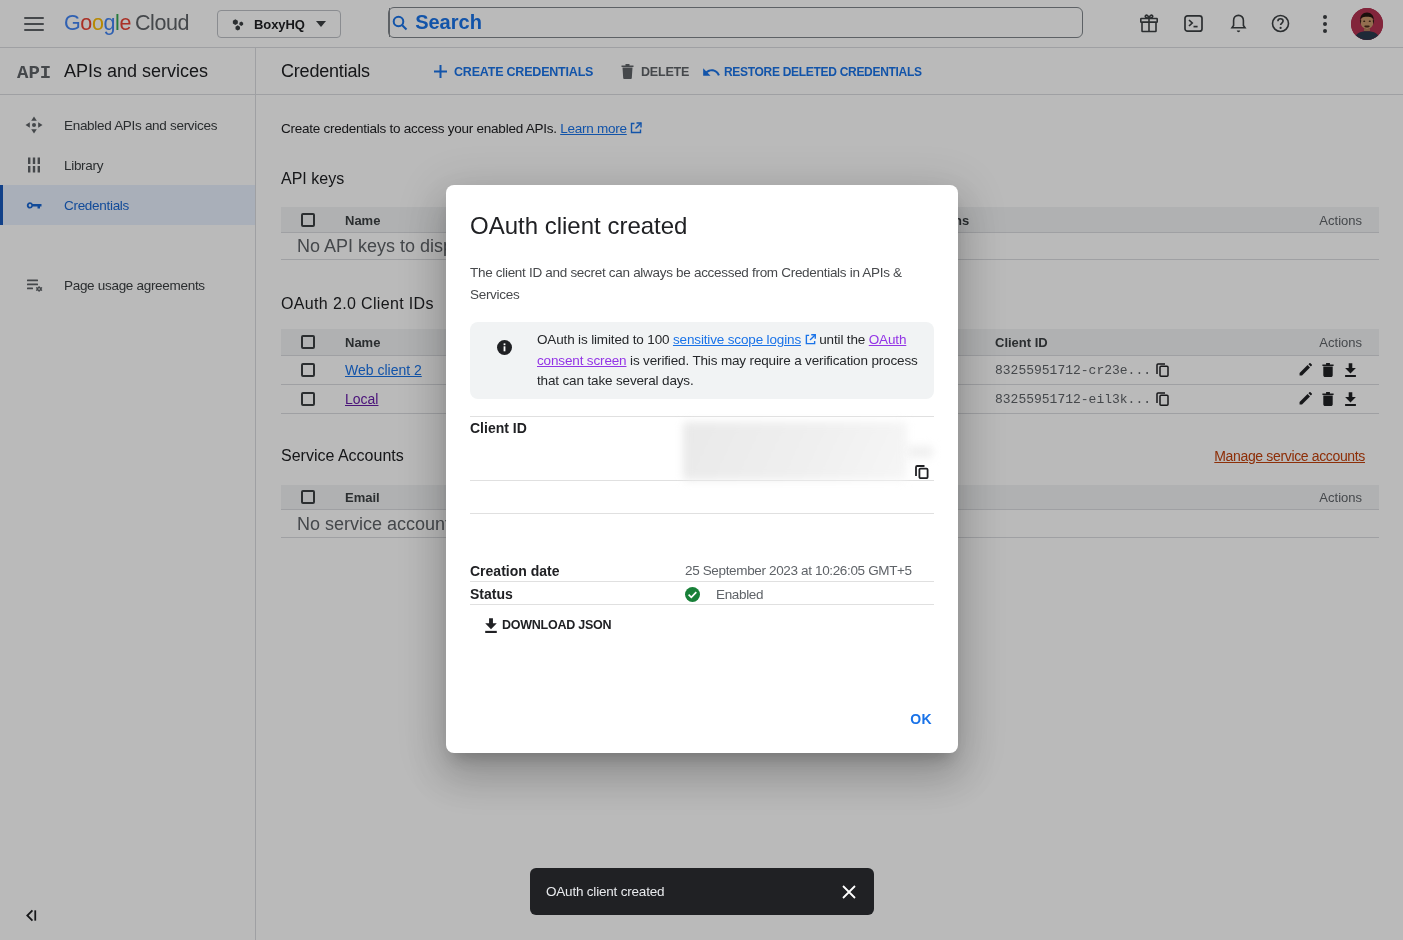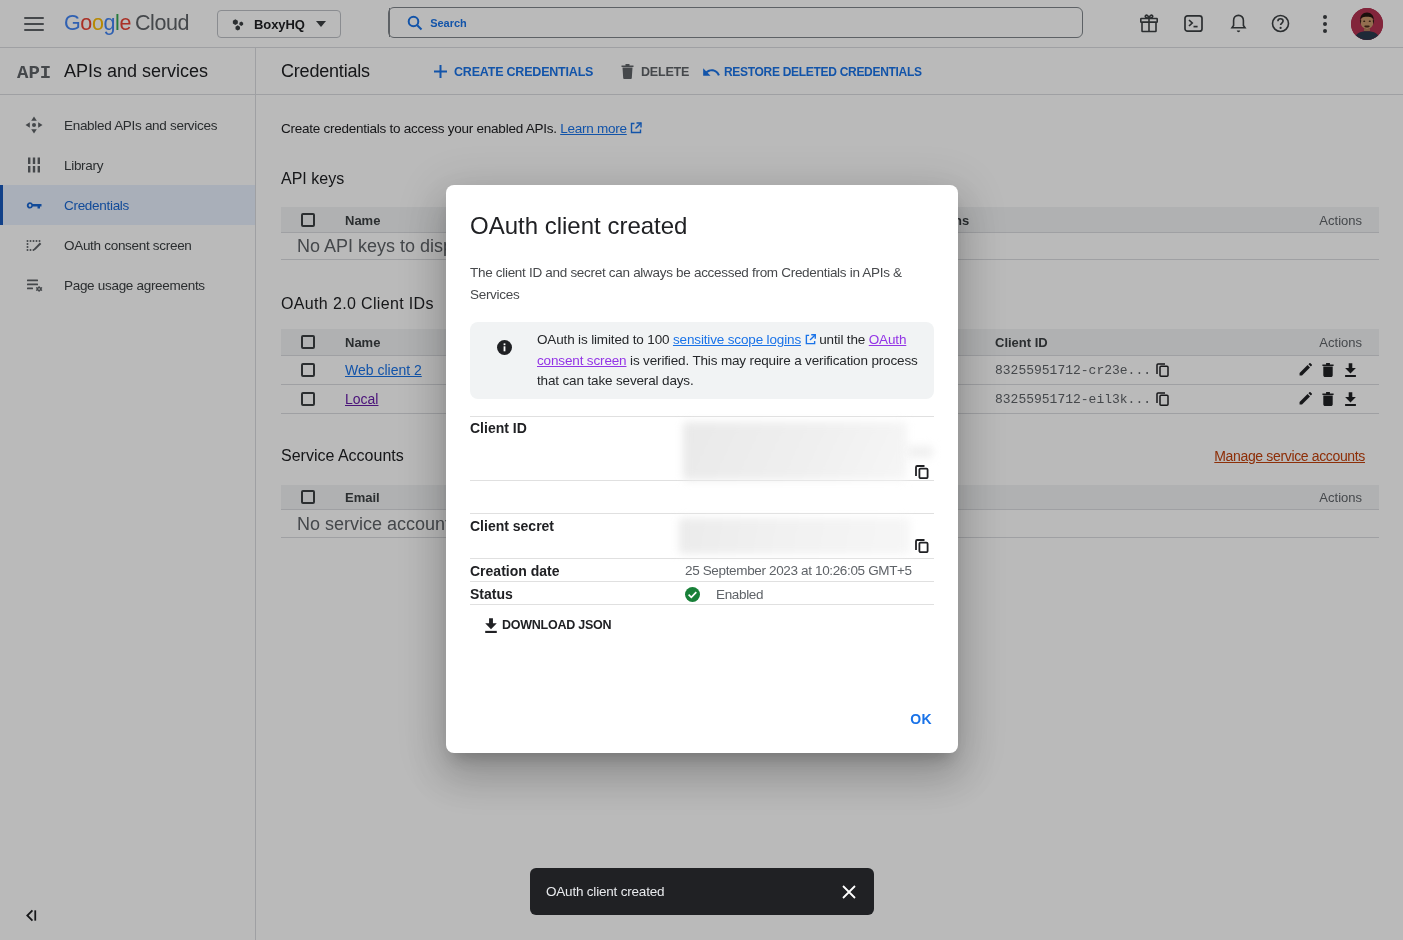--- a/index.html
+++ b/index.html
@@ -15,21 +15,21 @@
   #gclogo .cloud { color:#5f6368; margin-left:4px; }
   #projbtn { position:absolute; left:217px; top:10px; width:124px; height:28px; border:1px solid #bdc1c6;
     border-radius:4px; display:flex; align-items:center; padding:0 14px; background:#fff; }
   #projbtn svg { flex-shrink:0; }
   #projbtn .ptxt { font-size:13px; color:#202124; font-weight:bold; margin-left:10px; letter-spacing:-0.1px; flex:1; }
   #projbtn .caret { margin-left:8px; }
   #searchbox { position:absolute; left:388px; top:7px; width:695px; height:31px; border:1px solid #80868b;
     border-radius:6px; background:#fff; display:flex; align-items:center; }
   #searchbox .ph { color:#5f6368; font-size:14.8px; letter-spacing:-0.1px; padding-left:14px; flex:1; }
   #searchbtn { width:95px; height:100%; border-left:1px solid #80868b; display:flex; align-items:center;
-    justify-content:center; gap:7px; color:#1a73e8; font-weight:bold; font-size:11px; }
+    justify-content:center; gap:7px; color:#1a73e8; font-weight:bold; font-size:20px; }
   .tbicon { position:absolute; top:14px; color:#3c4043; }
   #avatar { position:absolute; left:1351px; top:8px; width:32px; height:32px; border-radius:50%; overflow:hidden;
     background:#b12a50; }
 
   
   #sidebar { position:absolute; left:0; top:48px; width:256px; height:892px; background:#fff;
     border-right:1px solid #dadce0; }
   #sbheader { position:absolute; left:0; top:0; width:255px; height:47px; border-bottom:1px solid #dadce0; }
   #sblogo { position:absolute; left:17px; top:14px; font-family:"Liberation Mono", monospace;
     font-weight:bold; font-size:19px; color:#5f6368; letter-spacing:0px; }
@@ -206,36 +206,20 @@
         <rect x="12.6" y="10" width="2.4" height="6.5"></rect>
     </svg>
     <span class="nlabel">Library</span>
   </div>
   <div class="navitem selected" style="top:137px">
     <svg class="nicon" viewBox="0 0 18 18">
       <path d="M5 6.2 C6.3 6.2 7.4 7 7.8 8.1 L16.5 8.1 L16.5 10.6 L15 10.6 L15 12.4 L12.5 12.4 L12.5 10.6 L7.8 10.6 C7.4 11.8 6.3 12.6 5 12.6 C3.2 12.6 1.8 11.2 1.8 9.4 C1.8 7.6 3.2 6.2 5 6.2 Z M5 8.1 C4.3 8.1 3.7 8.7 3.7 9.4 C3.7 10.1 4.3 10.7 5 10.7 C5.7 10.7 6.3 10.1 6.3 9.4 C6.3 8.7 5.7 8.1 5 8.1 Z" fill="currentColor"></path>
     </svg>
     <span class="nlabel">Credentials</span>
   </div>
-  <div class="navitem" style="top:177px">
-    <svg class="nicon" viewBox="0 0 18 18" fill="currentColor">
-      <circle cx="2.5" cy="5" r="1"></circle>
-        <circle cx="5.5" cy="5" r="1"></circle>
-        <circle cx="8.5" cy="5" r="1"></circle>
-        <circle cx="11.5" cy="5" r="1"></circle>
-        <circle cx="14.5" cy="5" r="1"></circle>
-      <circle cx="2.5" cy="8" r="1"></circle>
-        <circle cx="2.5" cy="11" r="1"></circle>
-        <circle cx="2.5" cy="14" r="1"></circle>
-      <circle cx="5.5" cy="14" r="1"></circle>
-        <circle cx="8.5" cy="14" r="1"></circle>
-      <path d="M14.8 6.5 L16.3 8 L10.5 13.8 L8.6 14.3 L9.1 12.4 Z"></path>
-    </svg>
-    <span class="nlabel">OAuth consent screen</span>
-  </div>
   <div class="navitem" style="top:217px">
     <svg class="nicon" viewBox="0 0 18 18" fill="currentColor">
       <rect x="2" y="3.5" width="11" height="1.8" rx="0.4"></rect>
       <rect x="2" y="7.5" width="11" height="1.8" rx="0.4"></rect>
       <rect x="2" y="11.5" width="6" height="1.8" rx="0.4"></rect>
       <path d="M13.6 10.2 L14.6 10.2 L14.9 11.1 L15.9 11.4 L16.7 10.9 L17.4 11.9 L16.7 12.6 L16.7 13.4 L17.4 14.1 L16.7 15.1 L15.9 14.6 L14.9 14.9 L14.6 15.8 L13.6 15.8 L13.3 14.9 L12.3 14.6 L11.5 15.1 L10.8 14.1 L11.5 13.4 L11.5 12.6 L10.8 11.9 L11.5 10.9 L12.3 11.4 L13.3 11.1 Z M14.1 12.2 C13.6 12.2 13.2 12.6 13.2 13 C13.2 13.4 13.6 13.8 14.1 13.8 C14.6 13.8 15 13.4 15 13 C15 12.6 14.6 12.2 14.1 12.2 Z"></path>
     </svg>
     <span class="nlabel">Page usage agreements</span>
   </div>
   <svg id="collapsebtn" viewBox="0 0 16 16" fill="none" stroke="#202124" stroke-width="1.9">
@@ -405,28 +389,20 @@
   <div class="dlgrow" style="top:231px; height:65px; border-top:1px solid #e0e0e0">
     <div class="dlglabel" style="top:3px">Client ID</div>
     <div class="blur1" style="left:213px; top:5px; width:224px; height:58px; background:linear-gradient(115deg,#e9e9e9 0%,#efefef 55%,#f6f6f6 100%)"></div>
     <div class="blur1" style="left:437px; top:29px; width:26px; height:12px; background:#f0f0f0"></div>
     <svg class="copyicon" style="left:445px; top:48px" viewBox="0 0 14 14" fill="none" stroke="currentColor" stroke-width="1.8">
         <rect x="4.4" y="3.6" width="8.2" height="9.6" rx="1.2"></rect>
         <path d="M9.5 1 H2.2 C1.5 1 1 1.5 1 2.2 V11"></path>
       </svg>
   </div>
   <div class="dlgrow" style="top:296px; height:33px"></div>
-  <div class="dlgrow" style="top:329px; height:45px">
-    <div class="dlglabel" style="top:4px">Client secret</div>
-    <div class="blur1" style="left:209px; top:4px; width:231px; height:36px; background:linear-gradient(100deg,#ebebeb 0%,#f1f1f1 45%,#f6f6f6 100%)"></div>
-    <svg class="copyicon" style="left:445px; top:25px" viewBox="0 0 14 14" fill="none" stroke="currentColor" stroke-width="1.8">
-        <rect x="4.4" y="3.6" width="8.2" height="9.6" rx="1.2"></rect>
-        <path d="M9.5 1 H2.2 C1.5 1 1 1.5 1 2.2 V11"></path>
-      </svg>
-  </div>
   <div class="dlgrow" style="top:374px; height:23px">
     <div class="dlglabel" style="top:4px">Creation date</div>
     <div class="dlgvalue" style="top:4px">25 September 2023 at 10:26:05 GMT+5</div>
   </div>
   <div class="dlgrow" style="top:397px; height:23px">
     <div class="dlglabel" style="top:4px">Status</div>
     <div class="dlgvalue statusrow" style="top:5px; left:215px">
       <svg width="15" height="15" viewBox="0 0 15 15">
           <circle cx="7.5" cy="7.5" r="7.5" fill="#188038"></circle>
           <path d="M3.6 7.7 L6.3 10.3 L11.3 5.2" stroke="#fff" stroke-width="1.7" fill="none"></path>

